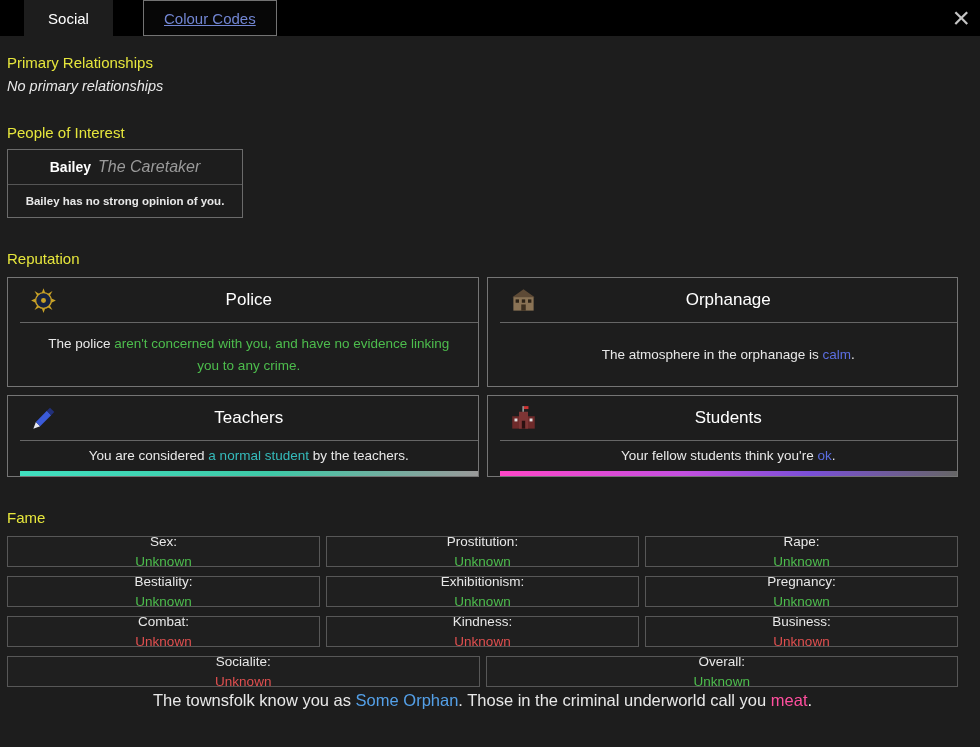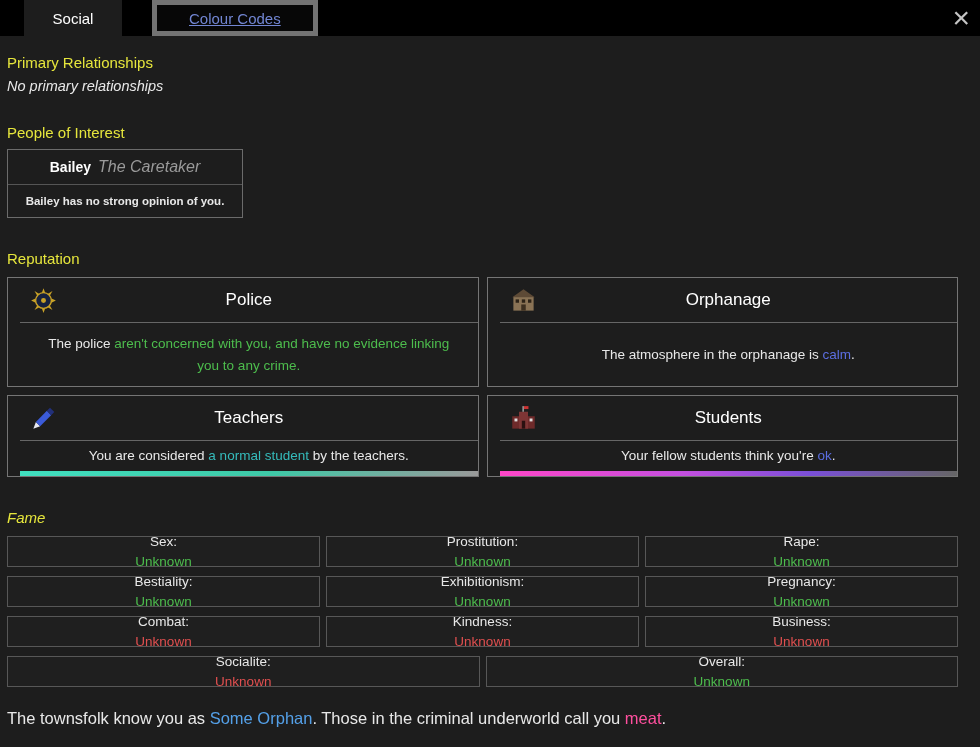--- a/index.html
+++ b/index.html
@@ -5,22 +5,22 @@
   * { box-sizing: border-box; }
   html,body { margin:0; padding:0; }
   body {
     width:980px; height:747px; overflow:hidden; position:relative;
     background:#1d1d1d; color:#e8e8e8;
     font-family:"Liberation Sans", sans-serif; font-size:14px;
   }
   
   .tabbar { height:36px; background:#000; display:flex; align-items:stretch; position:relative; }
   .tab { display:flex; align-items:center; justify-content:center; font-size:15px; cursor:pointer; }
-  .tab-social { width:98px; margin-left:24px; background:#1d1d1d; color:#fff; }
-  .tab-colour { margin-left:30px; padding:0 32px; background:#070707; border:5px solid #737373; text-decoration:underline; }
+  .tab-social { width:89px; margin-left:24px; background:#1d1d1d; color:#fff; }
+  .tab-colour { margin-left:30px; padding:0 20px; background:#070707; border:1px solid #737373; text-decoration:underline; }
   .close-btn { position:absolute; right:10px; top:0; height:36px; display:flex; align-items:center; font-size:30px; color:#c4c4c4; cursor:pointer; line-height:1; font-weight:300; }
   
   .content { padding:18px 22px 0 7px; }
   .sec-heading { font-size:15px; }
   .mt-lg { margin-top:32px; }
   .mt-md { margin-top:30px; }
   .italic-note { font-style:italic; font-size:14.5px; margin-top:7px; }
   
   .person-card { width:236px; border:1px solid #6b6b6b; margin-top:8px; background:#1d1d1d; }
   .person-head { border-bottom:1px solid #555; text-align:center; padding:8px 6px; }
@@ -36,21 +36,21 @@
   .rep-body { flex:1; display:flex; align-items:center; justify-content:center; text-align:center; font-size:13.5px; padding:10px 16px; line-height:1.6; }
   .rep-body.slim { padding:4px 16px; }
   .rep-bar { height:5px; width:100%; }
   .bar-teachers { background:linear-gradient(to right,#40e0c0 0%,#3ec9a7 55%,#9a9a9a 100%); }
   .bar-students { background:linear-gradient(to right,#ff46c8 0%,#c44fe0 40%,#7a4fd8 68%,#666 100%); }
   
   .fame-grid { display:grid; grid-template-columns:repeat(6,1fr); column-gap:6px; row-gap:9px; margin-top:10px; }
   .fame-cell { grid-column:span 2; border:1px solid #575757; background:#1f1f1f; height:31px; display:flex; align-items:center; justify-content:center; font-size:13.5px; gap:5px;flex-direction:column; }
   .fame-cell.wide { grid-column:span 3; }
   
-  .fame-summary { margin-top:22px; font-size:16.5px; }
+  .fame-summary { margin-top:4px; text-align:center; font-size:16.5px; }
 </style>
 </head>
 <body>
 
 <div class="tabbar">
   <div class="tab tab-social">Social</div>
   <div class="tab tab-colour" style="color: rgb(114, 134, 211);">Colour Codes</div>
   <div class="close-btn">×</div>
 </div>
 
@@ -138,21 +138,21 @@
         <span>Students</span>
       </div>
       <div class="rep-body slim">
         <span><span>Your fellow students think you're </span><span style="color: rgb(91, 110, 225);">ok</span><span>.</span></span>
       </div>
       <div class="rep-bar bar-students"></div>
     </div>
 
   </div>
 
-  <div class="sec-heading mt-lg" style="color: rgb(230, 230, 60); font-style: italic;">Fame</div>
+  <div class="sec-heading mt-lg" style="color: rgb(230, 230, 60);">Fame</div>
   <div class="fame-grid">
 
     <div class="fame-cell">
       <span>Sex:</span>
       <span style="color: rgb(77, 189, 77);">Unknown</span>
     </div>
     <div class="fame-cell">
       <span>Prostitution:</span>
       <span style="color: rgb(77, 189, 77);">Unknown</span>
     </div>

